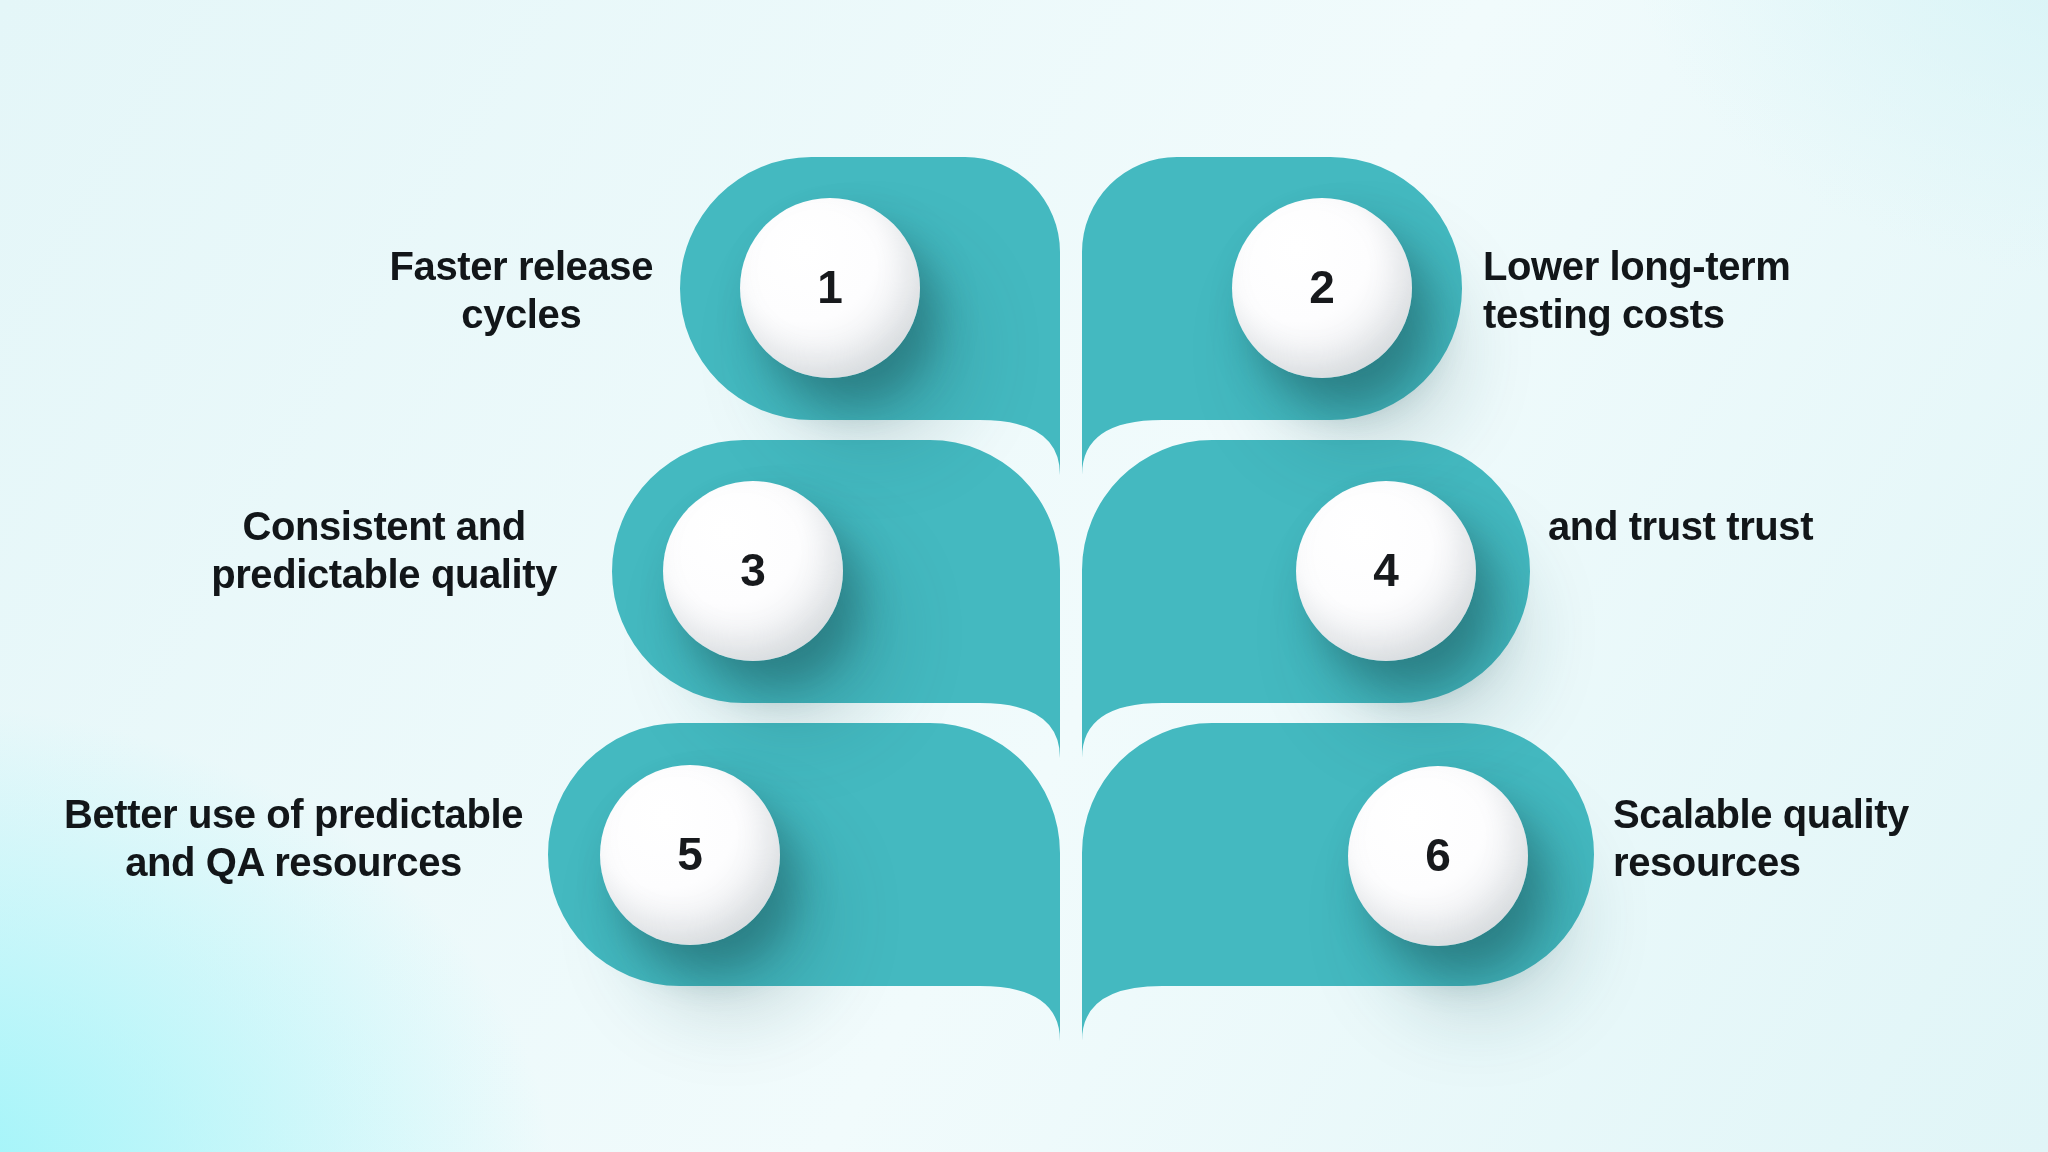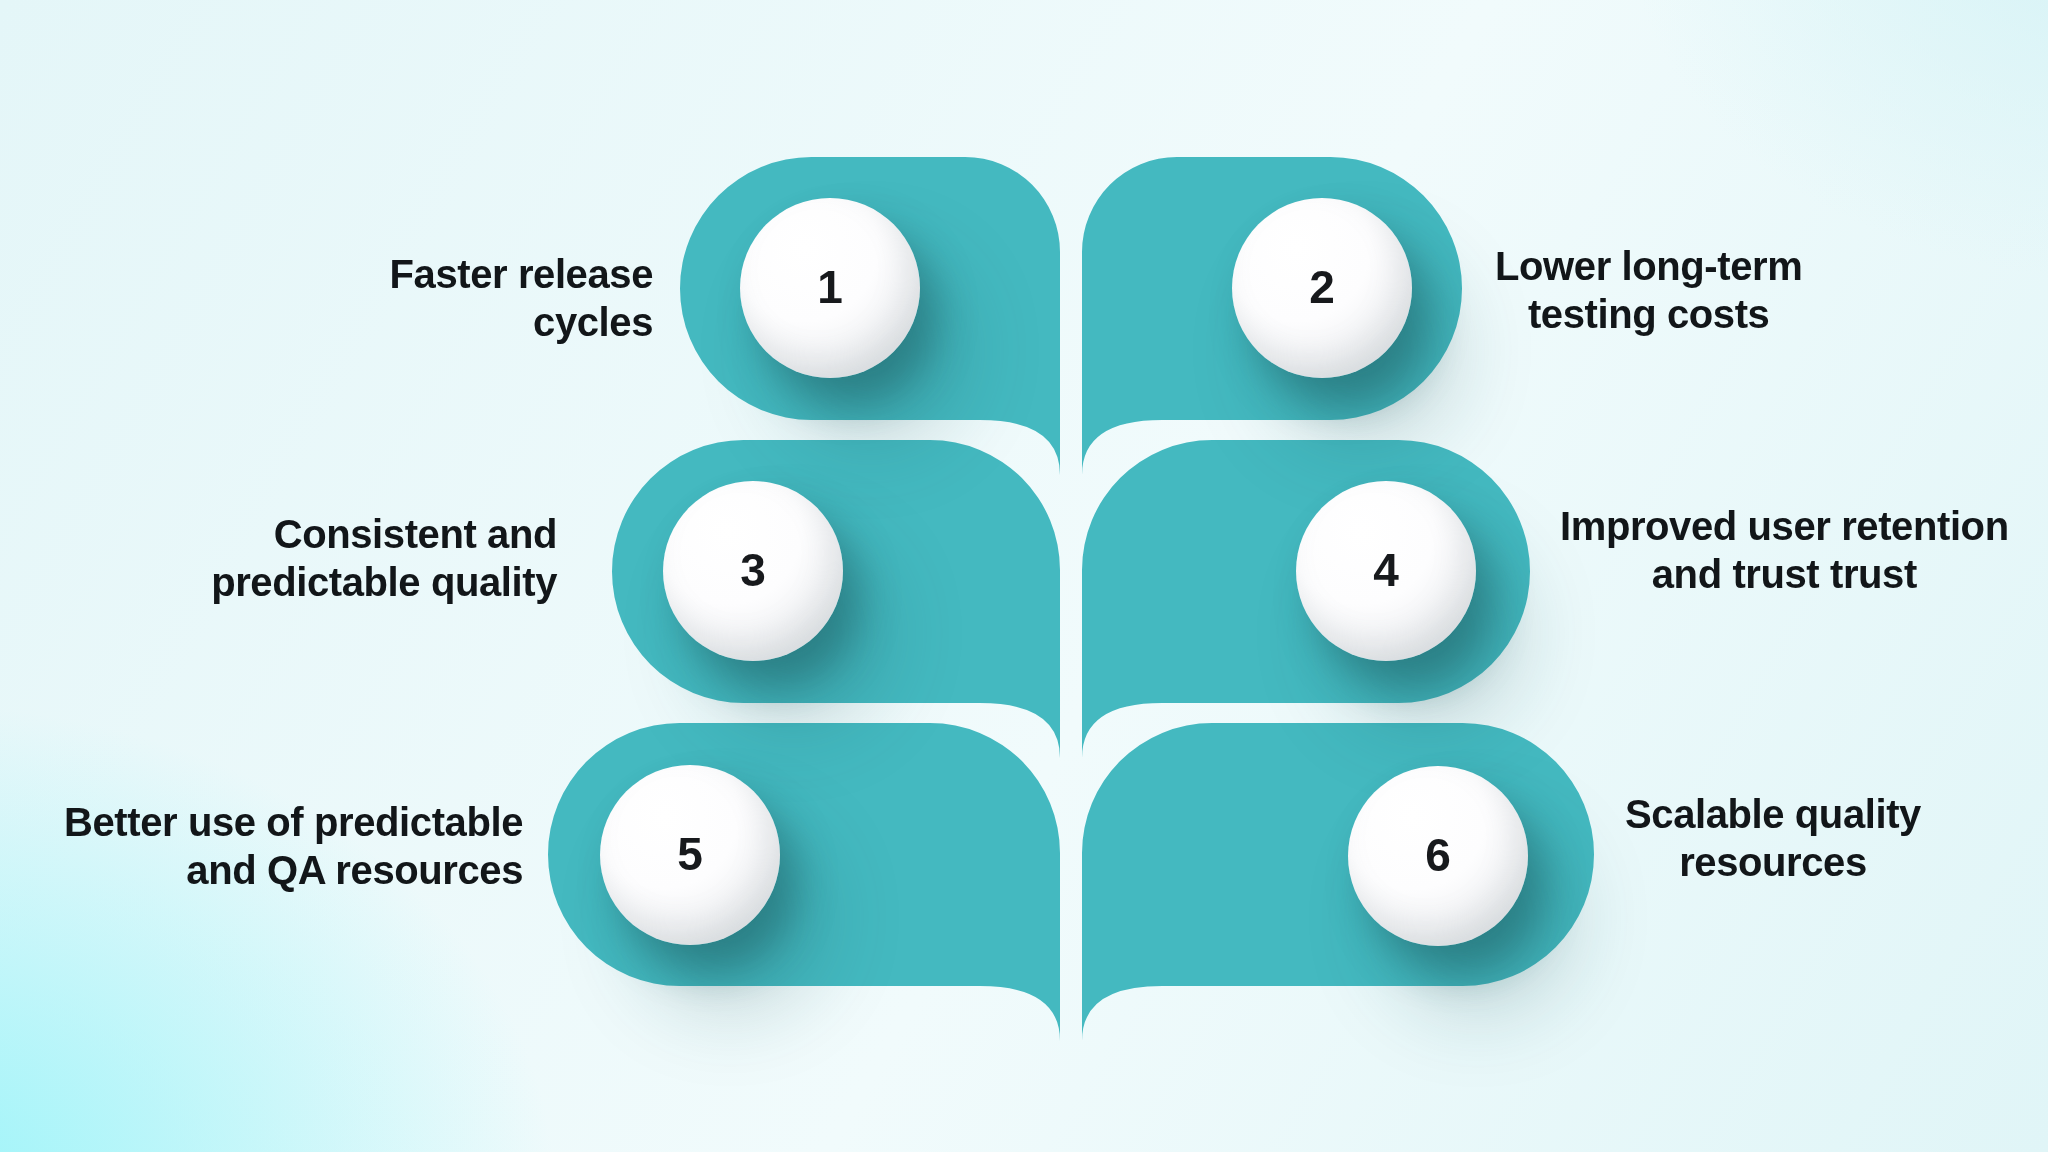--- a/index.html
+++ b/index.html
@@ -25,22 +25,22 @@
     display:flex;align-items:center;justify-content:center;
   }
   .ball .num{
     font-size:46px;font-weight:700;color:var(--num,#17191c);line-height:1;
     transform:translateY(-1px);
   }
   .label{
     position:absolute;font-size:40px;line-height:48px;font-weight:700;
     color:var(--text,#121619);letter-spacing:-0.4px;white-space:nowrap;
   }
-  .label.align-right{text-align:right;margin-top:8px;}
-  .label.align-left{text-align:center;margin-left:12px;}
+  .label.align-right{text-align:center;}
+  .label.align-left{text-align:left;}
   .label span{display:block;}
 </style>
 </head>
 <body>
 
 <div class="stage">
 
   <div class="petal" style="left:680px;top:157px;">
     <svg width="380" height="318" viewBox="0 0 380 318">
       <path fill="currentColor" d="M 131.5 0 H 285 A 95 95 0 0 1 380 95 V 318 Q 380 263 300 263 H 131.5 A 131.5 131.5 0 0 1 131.5 0 Z"></path>
@@ -99,21 +99,20 @@
   </div>
   <div class="label align-left" style="left:1483px;top:242px;">
     <span>Lower long-term</span>
     <span>testing costs</span>
   </div>
   <div class="label align-right" style="right:1491px;top:502px;">
     <span>Consistent and</span>
     <span>predictable quality</span>
   </div>
   <div class="label align-left" style="left:1548px;top:502px;">
-    <span>Improved user retention</span>
     <span>and trust trust</span>
   </div>
   <div class="label align-right" style="right:1525px;top:790px;">
     <span>Better use of predictable</span>
     <span>and QA resources</span>
   </div>
   <div class="label align-left" style="left:1613px;top:790px;">
     <span>Scalable quality</span>
     <span>resources</span>
   </div>

